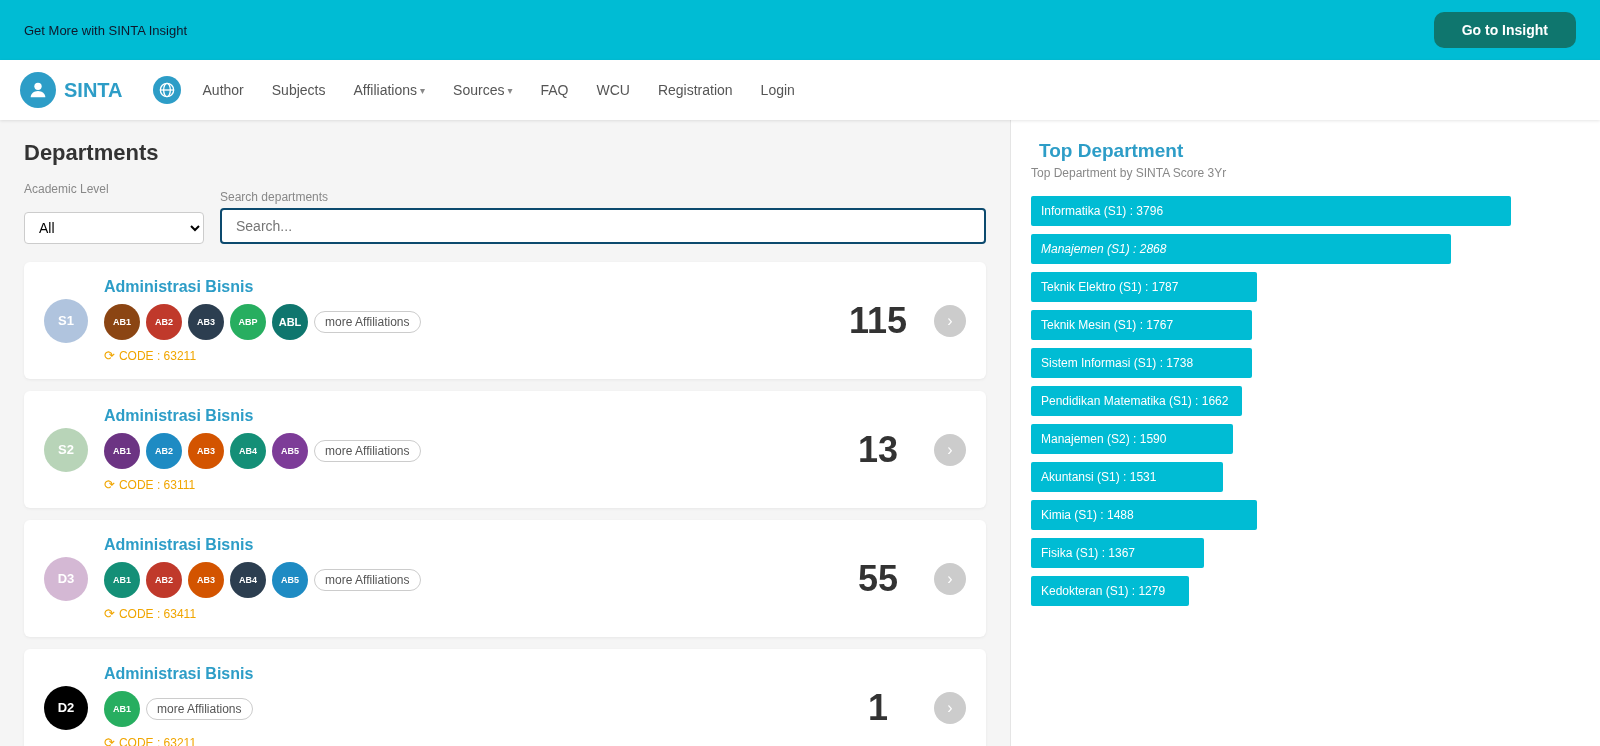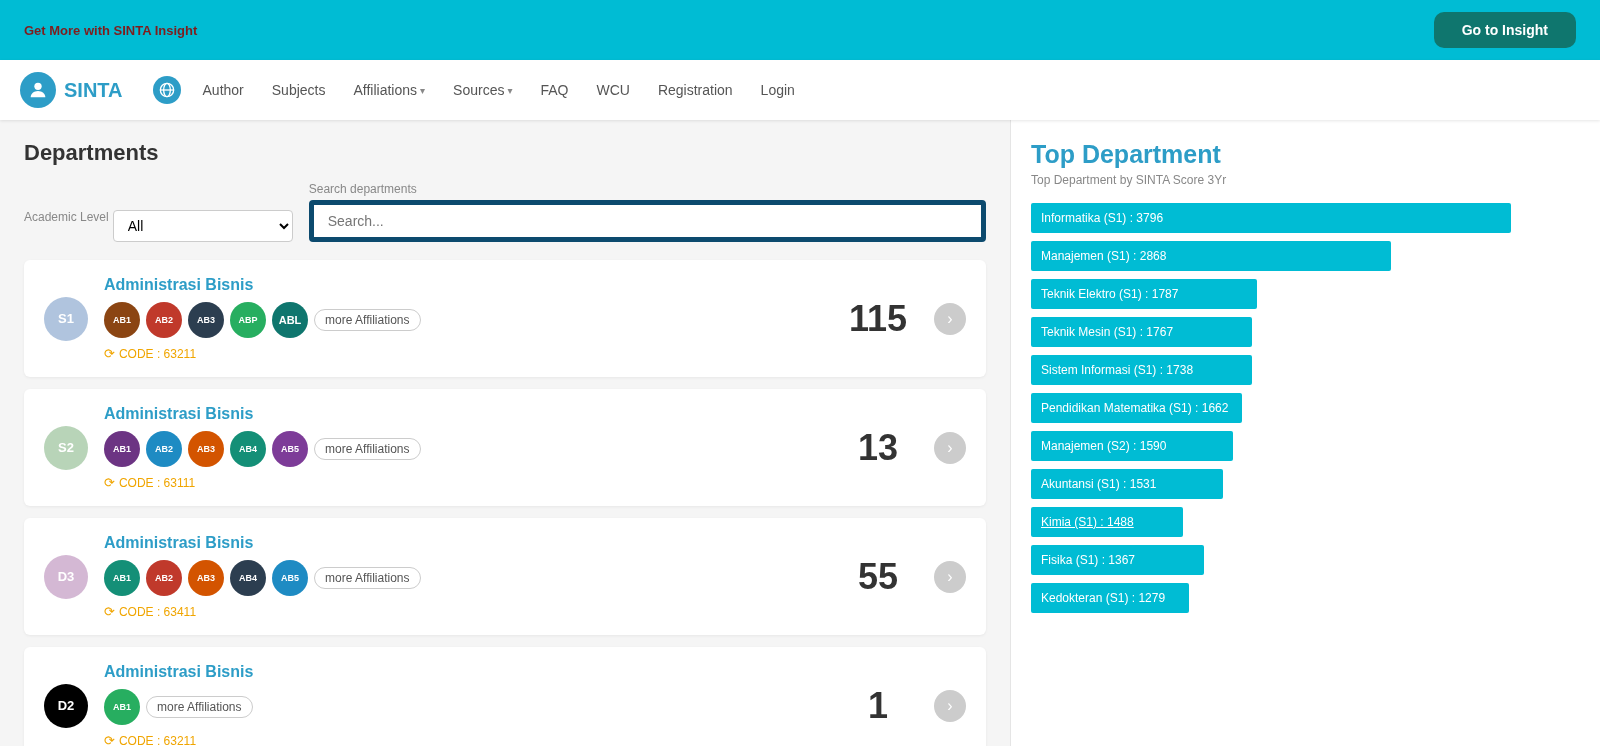--- a/index.html
+++ b/index.html
@@ -65,23 +65,23 @@
     
     .insight-banner {
       background: #00bcd4;
       display: flex;
       align-items: center;
       justify-content: space-between;
       padding: 10px 24px;
       height: 60px;
     }
     .insight-text {
-      color: #7f1d1d;
+      color: #0f172a;
       font-size: 13px;
-      font-weight: 700;
+      font-weight: 400;
     }
     .insight-btn {
       background: #0f766e;
       color: #fff;
       border: none;
       padding: 10px 28px;
       border-radius: 10px;
       font-size: 14px;
       font-weight: bold;
       cursor: pointer;
@@ -113,22 +113,22 @@
 
     
     .filter-row {
       display: flex;
       gap: 16px;
       margin-bottom: 18px;
       align-items: flex-end;
     }
     .filter-group {
       display: flex;
-      flex-direction: row;
-      gap: 4px;
+      flex-direction: column;
+      gap: 16px;
     }
     .filter-label {
       font-size: 12px;
       color: #888;
     }
     .filter-select {
       border: 1px solid #ccc;
       border-radius: 4px;
       padding: 6px 10px;
       font-size: 14px;
@@ -137,21 +137,21 @@
       cursor: pointer;
       appearance: auto;
     }
     .search-input-wrap {
       flex: 1;
       display: flex;
       flex-direction: column;
       gap: 4px;
     }
     .search-input {
-      border: 5px solid #0c4a6e;
+      border: 2px solid #0c4a6e;
       border-radius: 4px;
       padding: 8px 14px;
       font-size: 14px;
       width: 100%;
     }
 
     
     .dept-card {
       background: #fff;
       border-radius: 6px;
@@ -232,24 +232,25 @@
       background: #ccc;
       display: flex; align-items: center; justify-content: center;
       cursor: pointer;
       flex-shrink: 0;
       color: #fff;
       font-size: 16px;
     }
 
     
     .sidebar-title {
-      font-size: 25px;
+      font-size: 19px;
       font-weight: bold;
       color: #2d9dc7;
       margin-bottom: 4px;
+      margin-left: 8px;
     }
     .sidebar-subtitle {
       font-size: 12px;
       color: #888;
       margin-bottom: 16px;
     }
     .bar-item {
       display: flex;
       align-items: center;
       margin-bottom: 8px;
@@ -415,42 +416,42 @@
   </div>
 
   <div class="sidebar">
     <div class="sidebar-title">Top Department</div>
     <div class="sidebar-subtitle">Top Department by SINTA Score 3Yr</div>
     <div id="bar-chart">
         <div class="bar-item">
           <div class="bar-label" style="width: 480px;">Informatika (S1) : 3796</div>
         </div>
         <div class="bar-item">
-          <div class="bar-label" style="width: 360px;">Manajemen (S1) : 2868</div>
+          <div class="bar-label" style="width: 420px; font-style: italic;">Manajemen (S1) : 2868</div>
         </div>
         <div class="bar-item">
           <div class="bar-label" style="width: 226px;">Teknik Elektro (S1) : 1787</div>
         </div>
         <div class="bar-item">
           <div class="bar-label" style="width: 221px;">Teknik Mesin (S1) : 1767</div>
         </div>
         <div class="bar-item">
           <div class="bar-label" style="width: 221px;">Sistem Informasi (S1) : 1738</div>
         </div>
         <div class="bar-item">
           <div class="bar-label" style="width: 211px;">Pendidikan Matematika (S1) : 1662</div>
         </div>
         <div class="bar-item">
           <div class="bar-label" style="width: 202px;">Manajemen (S2) : 1590</div>
         </div>
         <div class="bar-item">
           <div class="bar-label" style="width: 192px;">Akuntansi (S1) : 1531</div>
         </div>
         <div class="bar-item">
-          <div class="bar-label" style="width: 152px; text-decoration: underline;">Kimia (S1) : 1488</div>
+          <div class="bar-label" style="width: 226px;">Kimia (S1) : 1488</div>
         </div>
         <div class="bar-item">
           <div class="bar-label" style="width: 173px;">Fisika (S1) : 1367</div>
         </div>
         <div class="bar-item">
           <div class="bar-label" style="width: 158px;">Kedokteran (S1) : 1279</div>
         </div>
       </div>
   </div>
 </div>

